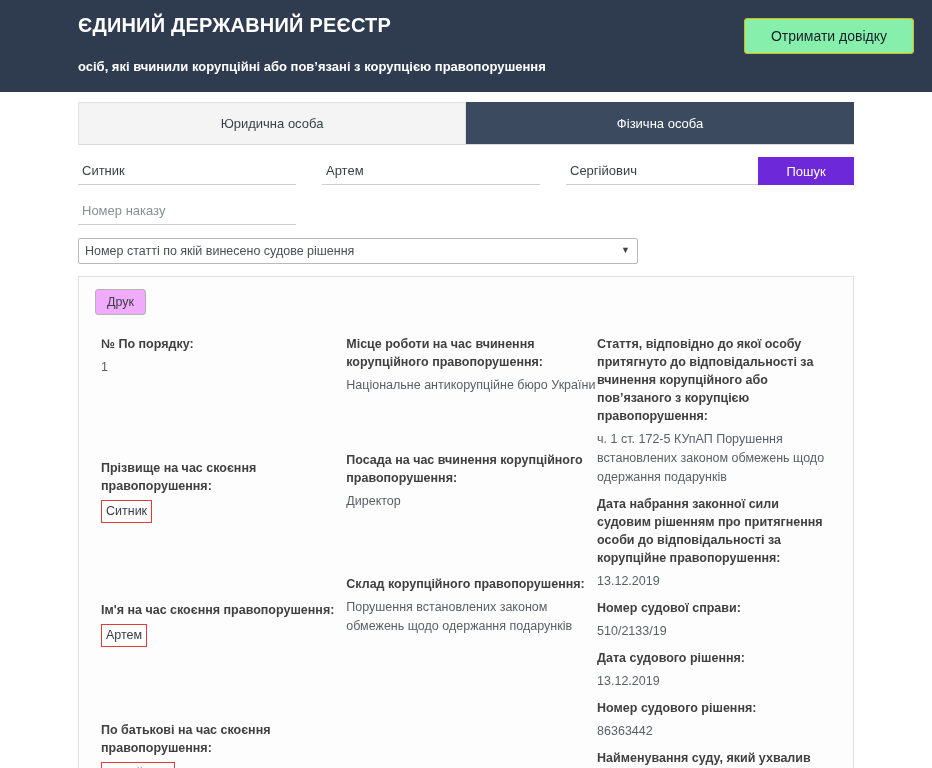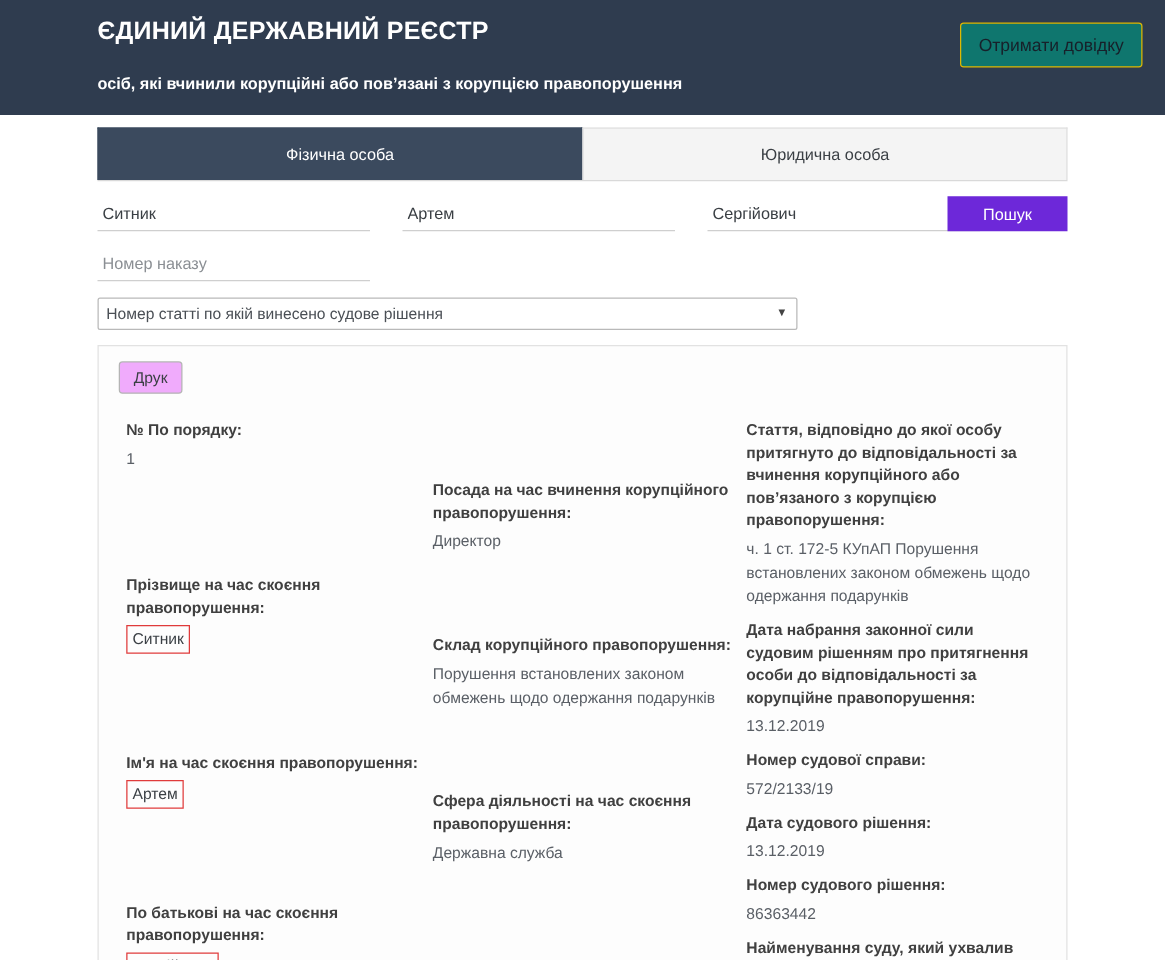--- a/index.html
+++ b/index.html
@@ -32,26 +32,26 @@
   .header-subtitle {
     font-size: 13px;
     font-weight: bold;
     line-height: 20px;
     margin-top: 19px;
   }
   .cert-button {
     position: absolute;
     right: 18px;
     top: 18px;
-    background: #0f766e;
+    background: #86efac;
     color: #17202a;
     border: 1px solid #e0b800;
     border-radius: 3px;
     font-size: 14px;
-    padding: 9px 14px;
+    padding: 9px 26px;
     cursor: pointer;
     font-family: "Liberation Sans", sans-serif;
   }
 
   
   .tabs {
     display: flex;
     margin: 10px 78px 0 78px;
     border-bottom: 1px solid #d9d9d9;
   }
@@ -193,22 +193,22 @@
 </head>
 <body>
 
 <div class="header">
   <div class="header-title">ЄДИНИЙ ДЕРЖАВНИЙ РЕЄСТР</div>
   <div class="header-subtitle">осіб, які вчинили корупційні або пов’язані з корупцією правопорушення</div>
   <button class="cert-button">Отримати довідку</button>
 </div>
 
 <div class="tabs">
+  <div class="tab">Юридична особа</div>
   <div class="tab active">Фізична особа</div>
-  <div class="tab">Юридична особа</div>
 </div>
 
 <div class="form-area">
   <div class="row-inputs">
     <input class="txt w1" type="text" value="Ситник" style="">
     <input class="txt w1" type="text" value="Артем" style="">
     <input class="txt w1" type="text" value="Сергійович" style="">
   </div>
   <button class="search-button">Пошук</button>
 
@@ -247,49 +247,49 @@
         <div class="val hl">Артем</div>
       </div>
       <div class="sp-3"></div>
       <div class="field">
         <div class="lbl">По батькові на час скоєння правопорушення:</div>
         <div class="val hl">Сергійович</div>
       </div>
     </div>
 
     <div class="col col-2">
+      <div class="field">
+        <div class="lbl">Місце роботи на час вчинення корупційного правопорушення:</div>
+        <div class="val">Національне антикорупційне бюро України</div>
+      </div>
       <div class="sp-a"></div>
       <div class="field">
         <div class="lbl">Посада на час вчинення корупційного правопорушення:</div>
         <div class="val">Директор</div>
       </div>
       <div class="sp-b"></div>
       <div class="field">
         <div class="lbl">Склад корупційного правопорушення:</div>
         <div class="val">Порушення встановлених законом обмежень щодо одержання подарунків</div>
       </div>
       <div class="sp-b"></div>
-      <div class="field">
-        <div class="lbl">Сфера діяльності на час скоєння правопорушення:</div>
-        <div class="val">Державна служба</div>
-      </div>
     </div>
 
     <div class="col col-3">
       <div class="field">
         <div class="lbl">Стаття, відповідно до якої особу притягнуто до відповідальності за вчинення корупційного або пов’язаного з корупцією правопорушення:</div>
         <div class="val">ч. 1 ст. 172-5 КУпАП Порушення встановлених законом обмежень щодо одержання подарунків</div>
       </div>
       <div class="field">
         <div class="lbl">Дата набрання законної сили судовим рішенням про притягнення особи до відповідальності за корупційне правопорушення:</div>
         <div class="val">13.12.2019</div>
       </div>
       <div class="field">
         <div class="lbl">Номер судової справи:</div>
-        <div class="val">572/2133/19</div>
+        <div class="val">510/2133/19</div>
       </div>
       <div class="field">
         <div class="lbl">Дата судового рішення:</div>
         <div class="val">13.12.2019</div>
       </div>
       <div class="field">
         <div class="lbl">Номер судового рішення:</div>
         <div class="val">86363442</div>
       </div>
       <div class="field">

